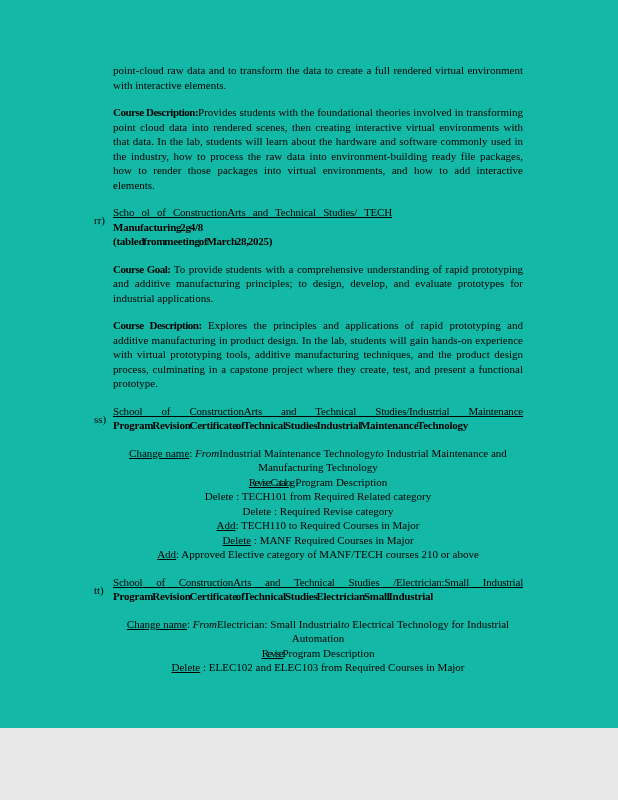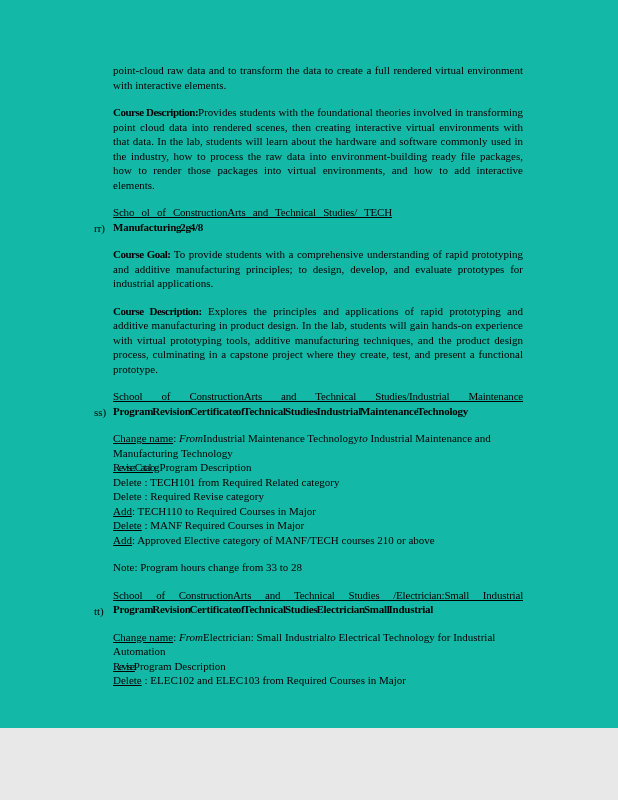--- a/index.html
+++ b/index.html
@@ -5,71 +5,71 @@
   html,body{margin:0;padding:0;background:#e8e8e8;}
   .page{
     width:618px;height:728px;background:#14b8a6;position:relative;
     font-family:"Liberation Serif","DejaVu Serif",serif;
     color:#000;font-size:11px;line-height:14.5px;overflow:hidden;
     box-sizing:border-box;padding:63px 95px 0 113px;
   }
   p,.block{margin:0 0 13px 0;}
   .para{text-align:justify;}
   .section{position:relative;}
-  .sec-label{position:absolute;left:-19px;top:16px;}
+  .sec-label{position:absolute;left:-19px;top:8px;}
   .cram{font-weight:bold;word-spacing:-3.5px;letter-spacing:-0.25px;}
   .cram-label{font-weight:bold;letter-spacing:-0.5px;}
   .school{
     font-weight:normal;text-decoration:underline;
     text-align:justify;text-align-last:justify;
     word-spacing:1px;letter-spacing:-0.2px;
   }
   .school-rr{width:279px;}
   .u{text-decoration:underline;}
   .blob{text-decoration:underline;letter-spacing:-1.6px;margin-right:-1px;}
-  .line{margin:0;}
+  .line{margin:0;text-align:center;}
   .hdr-block{margin-bottom:13px;}
   .list-block{margin-bottom:13px;}
   i{font-style:italic;}
 </style>
 </head>
 <body>
 
 <div class="page">
 
   <p class="para">point-cloud raw data and to transform the data to create a full rendered virtual environment with interactive elements.</p>
 
   <p class="para"><span class="cram-label">Course Description:</span><span>Provides students with the foundational theories involved in transforming point cloud data into rendered scenes, then creating interactive virtual environments with that data. In the lab, students will learn about the hardware and software commonly used in the industry, how to process the raw data into environment-building ready file packages, how to render those packages into virtual environments, and how to add interactive elements.</span></p>
 
   <div class="section">
     <span class="sec-label">rr)</span>
     <div class="hdr-block">
       <div class="school school-rr">Scho ol of ConstructionArts and Technical Studies/ TECH</div>
       <div class="cram">Manufacturing 2g 4/8</div>
+      <div class="cram">(tabled from meeting of March 28, 2025)</div>
     </div>
     <p class="para"><span class="cram-label">Course Goal:</span><span> To provide students with a comprehensive understanding of rapid prototyping and additive manufacturing principles; to design, develop, and evaluate prototypes for industrial applications.</span></p>
     <p class="para"><span class="cram-label">Course Description:</span><span> Explores the principles and applications of rapid prototyping and additive manufacturing in product design. In the lab, students will gain hands-on experience with virtual prototyping tools, additive manufacturing techniques, and the product design process, culminating in a capstone project where they create, test, and present a functional prototype.</span></p>
   </div>
 
   <div class="section">
     <span class="sec-label">ss)</span>
     <div class="hdr-block">
       <div class="school">School of ConstructionArts and Technical Studies/Industrial Maintenance</div>
       <div class="cram">Program Revision Certificate of Technical Studies Industrial Maintenance Technology</div>
     </div>
     <div class="list-block">
       <div class="line"><span class="u">Change name</span><span>: </span><i>From</i><span>Industrial Maintenance Technology</span><i>to</i><span> Industrial Maintenance and Manufacturing Technology</span></div>
       <div class="line"><span class="blob">Revise:Catalog</span><span> Program Description</span></div>
       <div class="line"><span>Delete</span><span> : TECH101 from Required Related category</span></div>
       <div class="line"><span>Delete</span><span> : Required Revise category</span></div>
       <div class="line"><span class="u">Add</span><span>: TECH110 to Required Courses in Major</span></div>
       <div class="line"><span class="u">Delete</span><span> : MANF Required Courses in Major</span></div>
       <div class="line"><span class="u">Add</span><span>: Approved Elective category of MANF/TECH courses 210 or above</span></div>
     </div>
-    <p>Note: Program hours change from 33 to 28</p>
   </div>
 
   <div class="section">
     <span class="sec-label">tt)</span>
     <div class="hdr-block">
       <div class="school">School of ConstructionArts and Technical Studies /Electrician:Small Industrial</div>
       <div class="cram">Program Revision Certificate of Technical Studies Electrician Small Industrial</div>
     </div>
     <div class="list-block">
       <div class="line"><span class="u">Change name</span><span>: </span><i>From</i><span>Electrician: Small Industrial</span><i>to</i><span> Electrical Technology for Industrial Automation</span></div>

